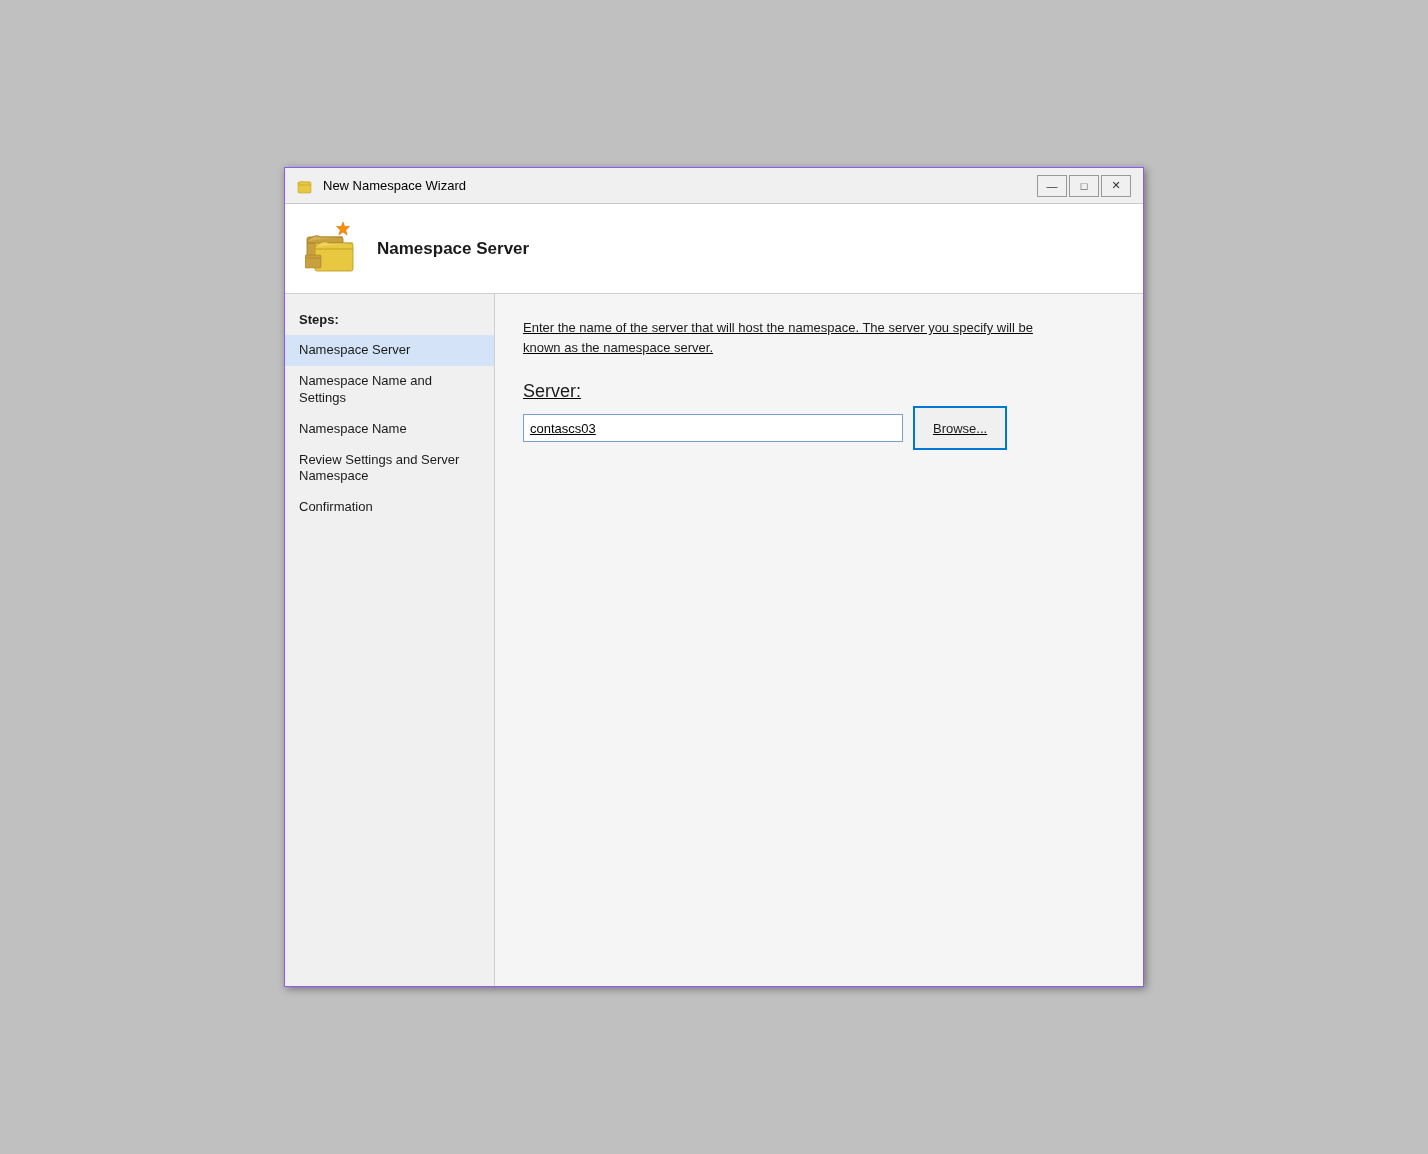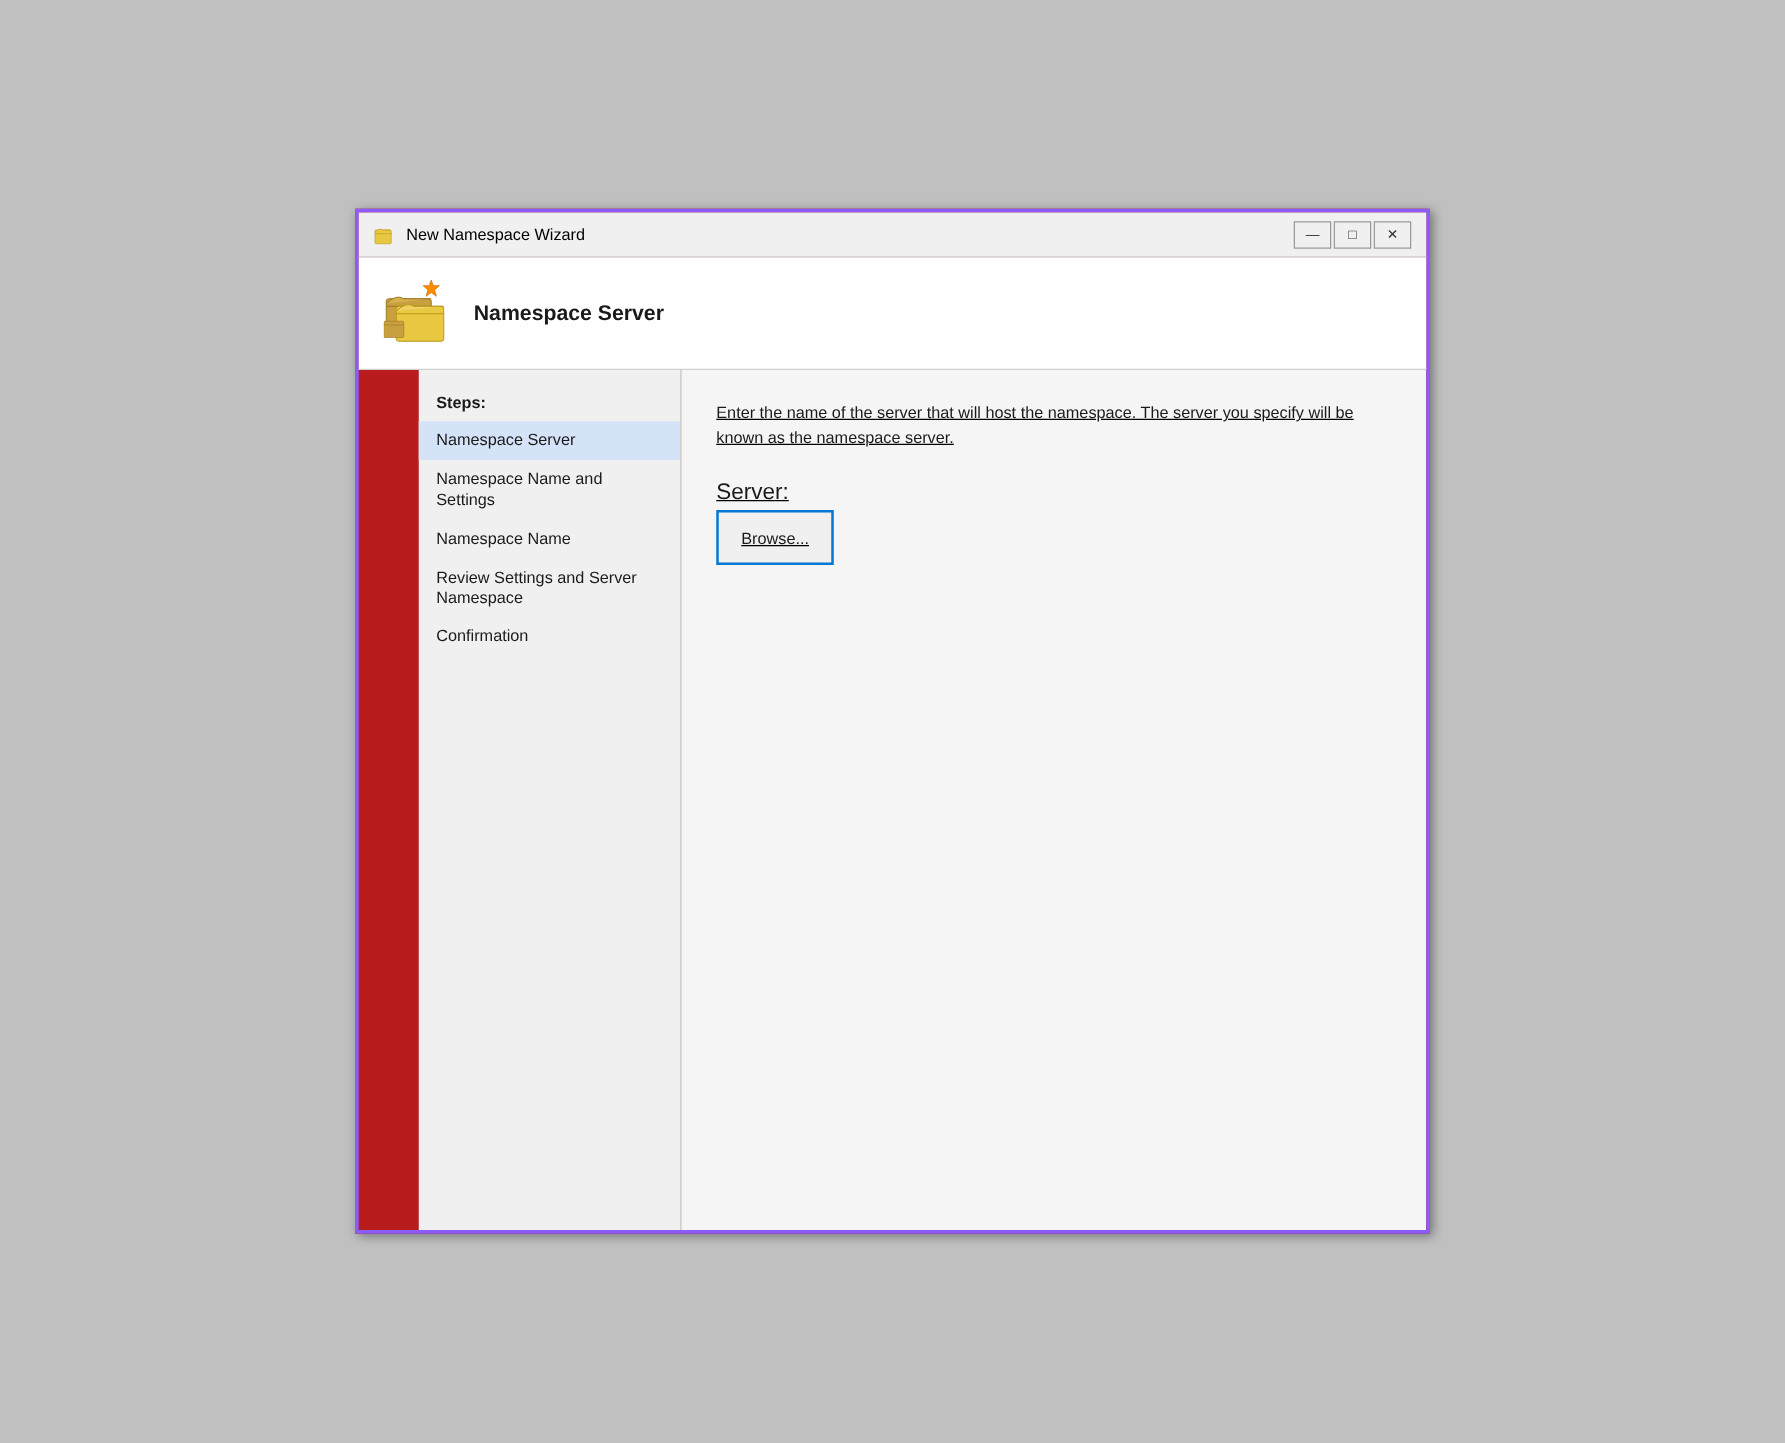--- a/index.html
+++ b/index.html
@@ -15,22 +15,22 @@
       display: flex;
       justify-content: center;
       align-items: center;
       width: 1428px;
       height: 1154px;
     }
 
     .window {
       width: 860px;
       height: 820px;
-      background: #b91c1c;
-      border: 3px solid #8b5cf6;
+      background: #d946ef;
+      border: 1px solid #8b5cf6;
       box-shadow: 2px 2px 8px rgba(0,0,0,0.4);
       display: flex;
       flex-direction: column;
     }
 
     .title-bar {
       background: #f0f0f0;
       border-bottom: 1px solid #ccc;
       padding: 8px 12px;
       display: flex;
@@ -105,21 +105,20 @@
       flex: 1;
       overflow: hidden;
     }
 
     .steps-panel {
       width: 210px;
       background: #f0f0f0;
       border-right: 1px solid #d0d0d0;
       padding: 12px 0;
       flex-shrink: 0;
-      margin-left: 48px;
     }
 
     .steps-label {
       font-weight: bold;
       padding: 6px 14px 8px 14px;
       font-size: 13px;
       color: #1a1a1a;
     }
 
     .step-item {
@@ -289,20 +288,21 @@
         <span>Confirmation</span>
       </div>
     </div>
 
     <div class="main-panel">
       <p class="description-text">Enter the name of the server that will host the namespace. The server you specify will be known as the namespace server.</p>
 
       <div class="form-group">
         <label class="form-label">Server:</label>
         <div class="input-row">
+          <input type="text" class="server-input" value="contascs03" style="">
           <button class="browse-btn">Browse...</button>
         </div>
       </div>
     </div>
 
   </div>
 
 
 </div>
 

